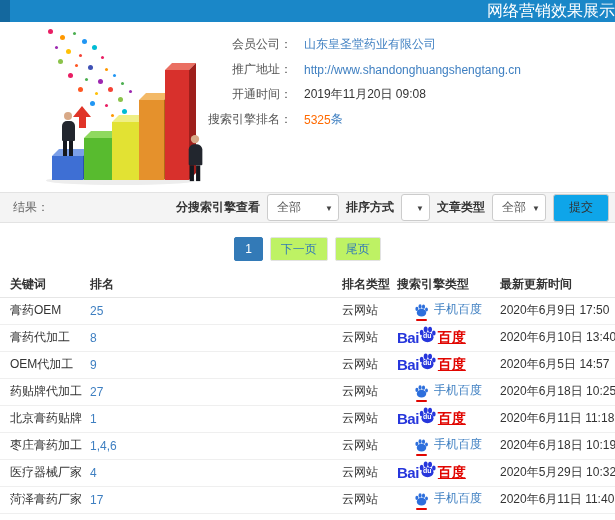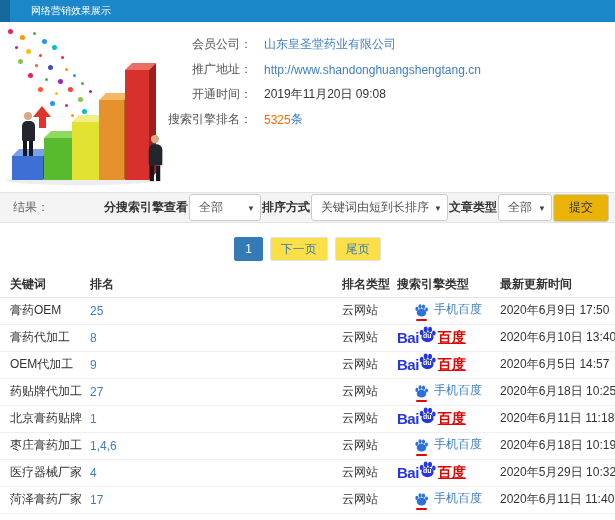--- a/index.html
+++ b/index.html
@@ -5,24 +5,24 @@
   * { box-sizing: border-box; margin: 0; padding: 0; }
   html, body { width: 615px; height: 520px; }
   body {
     font-family: "Liberation Sans", "DejaVu Sans", sans-serif;
     background: #fff; color: #333; overflow: hidden; position: relative;
   }
 
   
   .topbar { height: 22px; background: #1a87c8; position: relative; }
   .topbar-accent { position: absolute; left: 0; top: 0; width: 10px; height: 100%; background: #14689e; }
-  .topbar-title { color: #fff; font-size: 10px; line-height: 22px; padding-left: 31px; }
-
-  
-  .info-section { display: flex; height: 168px; }
+  .topbar-title { color: #fff; font-size: 16px; line-height: 22px; padding-left: 31px; text-align: right; }
+
+  
+  .info-section { display: flex; height: 168px; padding-left: 40px; }
   .illu { width: 168px; height: 162px; position: relative; margin-top: 3px; flex-shrink: 0; }
   .info-fields { flex: 1; padding-top: 10px; }
   .info-row { display: flex; height: 25px; align-items: center; font-size: 12px; }
   .info-label { width: 84px; text-align: right; color: #555; flex-shrink: 0; }
   .info-value { margin-left: 12px; }
   .link { color: #3e7fc1; text-decoration: none; cursor: pointer; }
   .orange { color: #ff6a00; }
 
   
   .floor { position: absolute; bottom: 2px; left: 6px; width: 150px; height: 9px; background: #ededed; border-radius: 50%; }
@@ -51,34 +51,34 @@
       10px 30px 0 #8bc34a, 26px 34px 0 -1px #ff5722, 40px 36px 0 #3f51b5, 56px 38px 0 -1px #ff9800,
       20px 44px 0 #e91e63, 36px 48px 0 -1px #4caf50, 50px 50px 0 #9c27b0, 64px 44px 0 -1px #2196f3,
       30px 58px 0 #ff5722, 46px 62px 0 -1px #ffc107, 60px 58px 0 #f44336, 72px 52px 0 -1px #4caf50,
       42px 72px 0 #2196f3, 56px 74px 0 -1px #e91e63, 70px 68px 0 #8bc34a, 80px 60px 0 -1px #9c27b0,
       62px 84px 0 -1px #ff9800, 74px 80px 0 #00bcd4; }
 
   
   .filter-bar { height: 31px; background: #f4f4f4; border-top: 1px solid #e3e3e3; border-bottom: 1px solid #e3e3e3;
     display: flex; align-items: center; padding: 0 6px 0 13px; margin-top: 2px; }
   .result-label { color: #666; font-size: 12px; }
-  .filter-controls { margin-left: auto; display: flex; align-items: center; gap: 1px; }
+  .filter-controls { margin-left: auto; display: flex; align-items: center; gap: 7px; }
   .filter-label { font-weight: bold; font-size: 12px; color: #333; }
   .select-box { position: relative; background: #fff; border: 1px solid #ccc; border-radius: 3px; height: 27px;
     line-height: 25px; font-size: 12px; color: #555; padding: 0 18px 0 9px; cursor: pointer; white-space: nowrap; }
   .caret { position: absolute; right: 5px; top: 1px; font-size: 8px; color: #444; }
   .sel-engine { min-width: 72px; }
   .sel-article { min-width: 54px; }
-  .submit-btn { height: 28px; background: #eab308; border: 1px solid #ccc; border-radius: 3px; font-size: 12px;
+  .submit-btn { height: 28px; background: #0ea5e9; border: 1px solid #ccc; border-radius: 3px; font-size: 12px;
     color: #333; padding: 0 15px; cursor: pointer; font-family: inherit; }
 
   
   .pagination { display: flex; justify-content: center; gap: 7px; padding: 14px 0 12px; }
   .page-item { height: 24px; line-height: 22px; padding: 0 10px; font-size: 12px; border: 1px solid #e2e2e2;
-    background: #fde047; color: #337ab7; border-radius: 2px; cursor: pointer; }
+    background: #bef264; color: #337ab7; border-radius: 2px; cursor: pointer; }
   .page-item.active { background: #337ab7; border-color: #337ab7; color: #fff; }
 
   
   table { width: 100%; border-collapse: collapse; table-layout: fixed; }
   th { font-size: 12px; color: #333; font-weight: bold; text-align: left; height: 24px; border-bottom: 1px solid #e6e6e6; }
   td { font-size: 12px; color: #333; height: 27px; border-bottom: 1px solid #efefef; overflow: hidden; white-space: nowrap; }
   th:first-child, td:first-child { padding-left: 10px; }
   .rank-link { color: #3e7fc1; cursor: pointer; }
 
   
@@ -155,21 +155,20 @@
 <div class="filter-bar">
   <span class="result-label">结果：</span>
   <div class="filter-controls">
     <span class="filter-label">分搜索引擎查看</span>
     <div class="select-box sel-engine">
       <span>全部</span>
       <span class="caret">▼</span>
     </div>
     <span class="filter-label">排序方式</span>
     <div class="select-box">
-      <span>关键词由短到长排序</span>
       <span class="caret">▼</span>
     </div>
     <span class="filter-label">文章类型</span>
     <div class="select-box sel-article">
       <span>全部</span>
       <span class="caret">▼</span>
     </div>
     <button class="submit-btn">提交</button>
   </div>
 </div>

